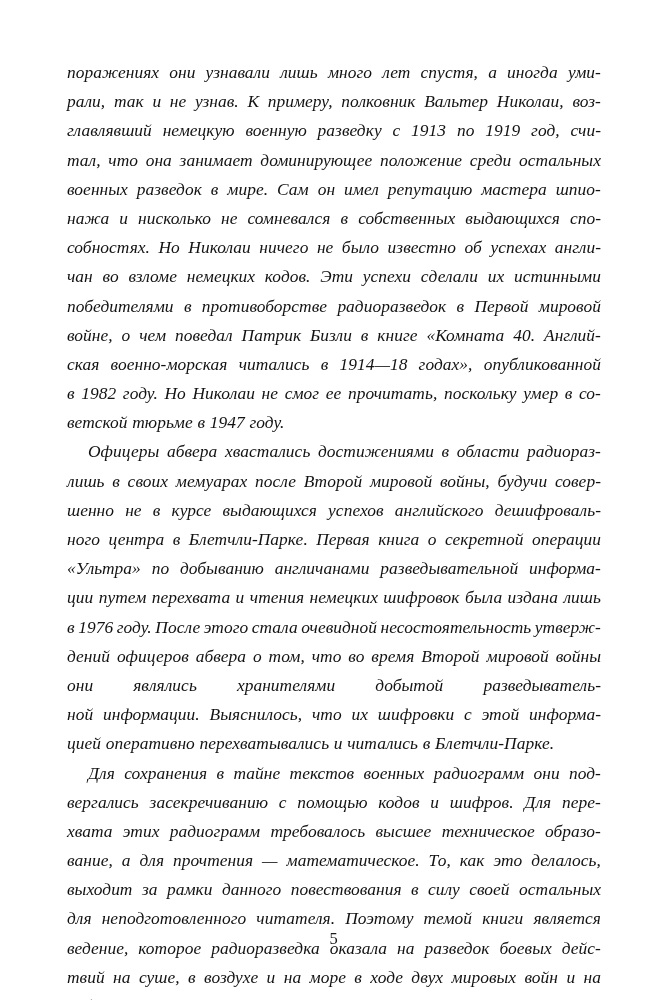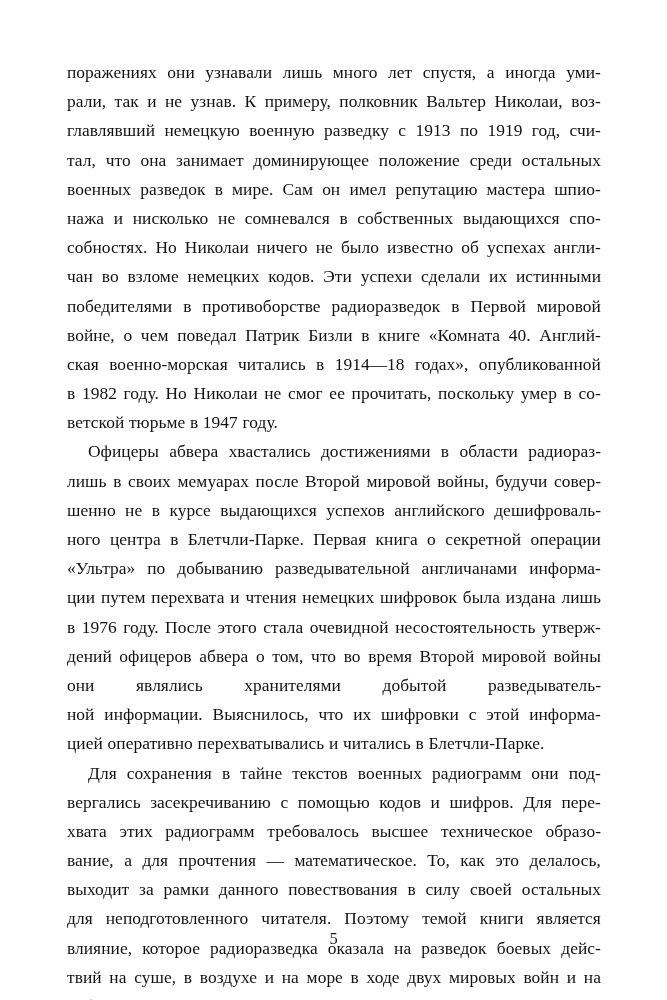--- a/index.html
+++ b/index.html
@@ -42,20 +42,21 @@
   
   .line {
     display: flex;
     width: 534px;
     height: 29.2px;
     line-height: 29.2px;
     font-size: 17.4px;
     letter-spacing: 0.05px;
     white-space: pre;
     color: #121212;
+    font-style: italic;
   }
 
   
   .line.just {
     justify-content: space-between;
   }
   
   .line.last {
     justify-content: flex-start;
   }
@@ -105,36 +106,36 @@
         <div class="line just"><span class="w">войне,</span><span class="w">о</span><span class="w">чем</span><span class="w">поведал</span><span class="w">Патрик</span><span class="w">Бизли</span><span class="w">в</span><span class="w">книге</span><span class="w">«Комната</span><span class="w">40.</span><span class="w">Англий-</span></div>
         <div class="line just"><span class="w">ская</span><span class="w">военно-морская</span><span class="w">читались</span><span class="w">в</span><span class="w">1914—18</span><span class="w">годах»,</span><span class="w">опубликованной</span></div>
         <div class="line just"><span class="w">в</span><span class="w">1982</span><span class="w">году.</span><span class="w">Но</span><span class="w">Николаи</span><span class="w">не</span><span class="w">смог</span><span class="w">ее</span><span class="w">прочитать,</span><span class="w">поскольку</span><span class="w">умер</span><span class="w">в</span><span class="w">со-</span></div>
         <div class="line last"><span class="w">ветской</span><span class="w">тюрьме</span><span class="w">в</span><span class="w">1947</span><span class="w">году.</span></div>
       </div>
       <div class="para">
         <div class="line just indent"><span class="w">Офицеры</span><span class="w">абвера</span><span class="w">хвастались</span><span class="w">достижениями</span><span class="w">в</span><span class="w">области</span><span class="w">радиораз-</span></div>
         <div class="line just"><span class="w">лишь</span><span class="w">в</span><span class="w">своих</span><span class="w">мемуарах</span><span class="w">после</span><span class="w">Второй</span><span class="w">мировой</span><span class="w">войны,</span><span class="w">будучи</span><span class="w">совер-</span></div>
         <div class="line just"><span class="w">шенно</span><span class="w">не</span><span class="w">в</span><span class="w">курсе</span><span class="w">выдающихся</span><span class="w">успехов</span><span class="w">английского</span><span class="w">дешифроваль-</span></div>
         <div class="line just"><span class="w">ного</span><span class="w">центра</span><span class="w">в</span><span class="w">Блетчли-Парке.</span><span class="w">Первая</span><span class="w">книга</span><span class="w">о</span><span class="w">секретной</span><span class="w">операции</span></div>
-        <div class="line just"><span class="w">«Ультра»</span><span class="w">по</span><span class="w">добыванию</span><span class="w">разведывательной</span><span class="w">англичанами</span><span class="w">информа-</span></div>
+        <div class="line just"><span class="w">«Ультра»</span><span class="w">по</span><span class="w">добыванию</span><span class="w">англичанами</span><span class="w">разведывательной</span><span class="w">информа-</span></div>
         <div class="line just"><span class="w">ции</span><span class="w">путем</span><span class="w">перехвата</span><span class="w">и</span><span class="w">чтения</span><span class="w">немецких</span><span class="w">шифровок</span><span class="w">была</span><span class="w">издана</span><span class="w">лишь</span></div>
         <div class="line just"><span class="w">в</span><span class="w">1976</span><span class="w">году.</span><span class="w">После</span><span class="w">этого</span><span class="w">стала</span><span class="w">очевидной</span><span class="w">несостоятельность</span><span class="w">утверж-</span></div>
         <div class="line just"><span class="w">дений</span><span class="w">офицеров</span><span class="w">абвера</span><span class="w">о</span><span class="w">том,</span><span class="w">что</span><span class="w">во</span><span class="w">время</span><span class="w">Второй</span><span class="w">мировой</span><span class="w">войны</span></div>
         <div class="line just"><span class="w">они</span><span class="w">являлись</span><span class="w">хранителями</span><span class="w">добытой</span><span class="w">разведыватель-</span></div>
         <div class="line just"><span class="w">ной</span><span class="w">информации.</span><span class="w">Выяснилось,</span><span class="w">что</span><span class="w">их</span><span class="w">шифровки</span><span class="w">с</span><span class="w">этой</span><span class="w">информа-</span></div>
         <div class="line last"><span class="w">цией</span><span class="w">оперативно</span><span class="w">перехватывались</span><span class="w">и</span><span class="w">читались</span><span class="w">в</span><span class="w">Блетчли-Парке.</span></div>
       </div>
       <div class="para">
         <div class="line just indent"><span class="w">Для</span><span class="w">сохранения</span><span class="w">в</span><span class="w">тайне</span><span class="w">текстов</span><span class="w">военных</span><span class="w">радиограмм</span><span class="w">они</span><span class="w">под-</span></div>
         <div class="line just"><span class="w">вергались</span><span class="w">засекречиванию</span><span class="w">с</span><span class="w">помощью</span><span class="w">кодов</span><span class="w">и</span><span class="w">шифров.</span><span class="w">Для</span><span class="w">пере-</span></div>
         <div class="line just"><span class="w">хвата</span><span class="w">этих</span><span class="w">радиограмм</span><span class="w">требовалось</span><span class="w">высшее</span><span class="w">техническое</span><span class="w">образо-</span></div>
         <div class="line just"><span class="w">вание,</span><span class="w">а</span><span class="w">для</span><span class="w">прочтения</span><span class="w">—</span><span class="w">математическое.</span><span class="w">То,</span><span class="w">как</span><span class="w">это</span><span class="w">делалось,</span></div>
         <div class="line just"><span class="w">выходит</span><span class="w">за</span><span class="w">рамки</span><span class="w">данного</span><span class="w">повествования</span><span class="w">в</span><span class="w">силу</span><span class="w">своей</span><span class="w">остальных</span></div>
         <div class="line just"><span class="w">для</span><span class="w">неподготовленного</span><span class="w">читателя.</span><span class="w">Поэтому</span><span class="w">темой</span><span class="w">книги</span><span class="w">является</span></div>
-        <div class="line just"><span class="w">влияние,</span><span class="w">которое</span><span class="w">радиоразведка</span><span class="w">оказала</span><span class="w">на</span><span class="w">разведок</span><span class="w">боевых</span><span class="w">дейс-</span></div>
+        <div class="line just"><span class="w">ведение,</span><span class="w">которое</span><span class="w">радиоразведка</span><span class="w">оказала</span><span class="w">на</span><span class="w">разведок</span><span class="w">боевых</span><span class="w">дейс-</span></div>
         <div class="line just"><span class="w">твий</span><span class="w">на</span><span class="w">суше,</span><span class="w">в</span><span class="w">воздухе</span><span class="w">и</span><span class="w">на</span><span class="w">море</span><span class="w">в</span><span class="w">ходе</span><span class="w">двух</span><span class="w">мировых</span><span class="w">войн</span><span class="w">и</span><span class="w">на</span></div>
         <div class="line last"><span class="w">события</span><span class="w">холодной</span><span class="w">войны.</span><span class="w">Что</span><span class="w">касается</span><span class="w">Первой</span><span class="w">и</span><span class="w">Второй</span><span class="w">мировых</span></div>
       </div>
     </div>
 
   <div id="folio">5</div>
 
 </div>
 
 </body></html>

